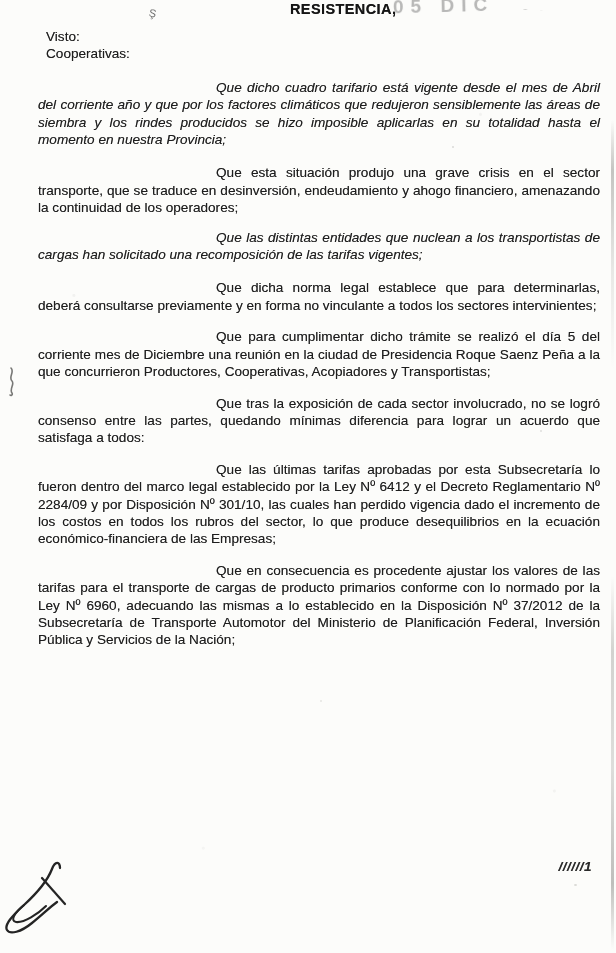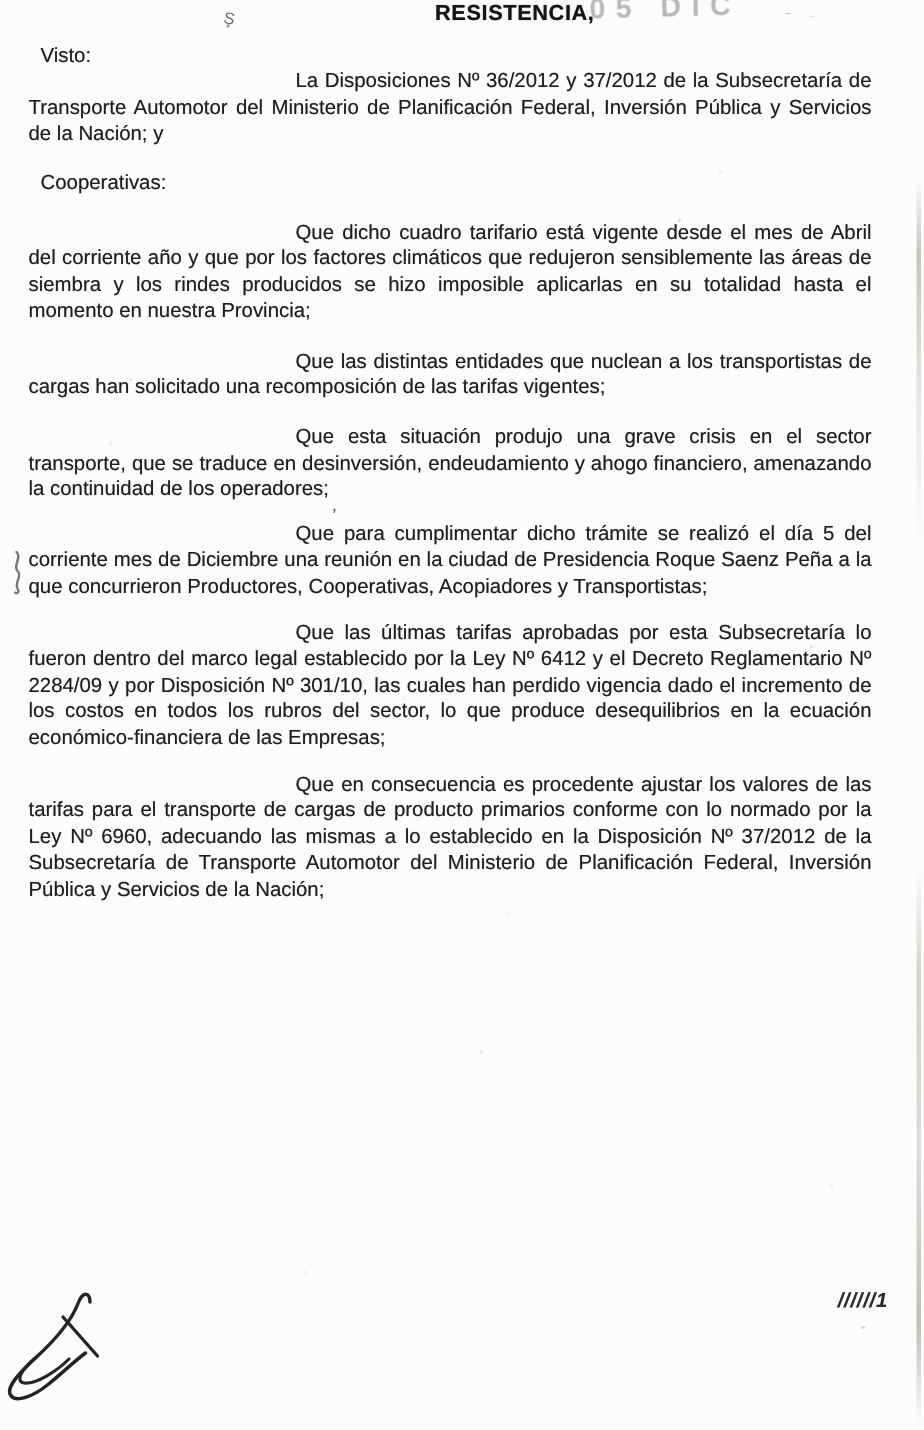--- a/index.html
+++ b/index.html
@@ -12,21 +12,21 @@
     position:relative;width:616px;height:953px;overflow:hidden;
     background:#fcfcfa;
     background-image:
       radial-gradient(circle at 12% 31%, rgba(120,120,118,.08) 0 1px, transparent 2px),
       radial-gradient(circle at 78% 12%, rgba(120,120,118,.07) 0 1px, transparent 2px),
       radial-gradient(circle at 55% 64%, rgba(120,120,118,.06) 0 1px, transparent 2px),
       radial-gradient(circle at 90% 83%, rgba(120,120,118,.07) 0 1px, transparent 2px),
       radial-gradient(circle at 33% 89%, rgba(120,120,118,.06) 0 1px, transparent 2px);
   }
   .content{
-    position:absolute;left:19px;top:0;width:562px;
+    position:absolute;left:38px;top:0;width:562px;
     padding-top:28px;
     color:#1e1e1e;
     font-size:13.6px;line-height:17.4px;
     text-align:justify;
     text-shadow:0 0 .5px rgba(30,30,30,.55);
   }
   .city-header{
     position:absolute;top:1px;left:290px;
     font-weight:bold;font-size:14.5px;letter-spacing:.4px;
     color:#151515;text-shadow:0 0 .6px rgba(10,10,10,.7);
@@ -45,21 +45,21 @@
       radial-gradient(ellipse at 90% 60%, rgba(120,120,120,.35) 0 1px, transparent 3px);
     filter:blur(.5px);
   }
   .label{margin:0 0 0 8px;}
   .label.visto{margin-bottom:0;}
   .label.considerando{margin-bottom:16px;}
   p.para{margin:0 0 14px;text-indent:178px;}
   p.para.visto-text{margin-bottom:15px;}
   p.para.tight{margin-bottom:2px;}
   p.para.gap12{margin-bottom:12px;}
-  p.para.gap16{margin-bottom:16px;}
+  p.para.gap16{margin-bottom:16px;font-style:italic;}
   p.para.last{margin-bottom:0;}
   .page-marker{
     position:absolute;top:859px;right:24px;
     font-size:13.5px;font-style:italic;font-weight:bold;
     color:#2a2a2a;letter-spacing:.5px;
     text-shadow:0 0 .4px rgba(30,30,30,.5);
   }
   .signature{position:absolute;left:4px;top:858px;}
   .edge-shadow{
     position:absolute;right:2px;top:120px;width:3px;height:830px;
@@ -91,27 +91,28 @@
 
 <div class="page">
 
   <div class="city-header">RESISTENCIA,</div>
   <div class="date-stamp">05 DIC</div>
   <div class="stamp-smudge"></div>
   <span class="pen-mark-top">Ş︎</span>
 
   <div class="content">
     <p class="label visto">Visto:</p>
-    <p class="para visto-text">La Disposiciones Nº 36/2012 y 37/2012 de la Subsecretaría de Transporte Automotor del Ministerio de Planificación Federal, Inversión Pública y Servicios de la Nación; y</p>
     <p class="label considerando">Cooperativas:</p>
 
     <p class="para gap16">Que dicho cuadro tarifario está vigente desde el mes de Abril del corriente año y que por los factores climáticos que redujeron sensiblemente las áreas de siembra y los rindes producidos se hizo imposible aplicarlas en su totalidad hasta el momento en nuestra Provincia;</p>
+    <p class="para gap12">Que esta situación produjo una grave crisis en el sector transporte, que se traduce en desinversión, endeudamiento y ahogo financiero, amenazando la continuidad de los operadores;</p>
     <p class="para gap16">Que las distintas entidades que nuclean a los transportistas de cargas han solicitado una recomposición de las tarifas vigentes;</p>
-    <p class="para gap12">Que esta situación produjo una grave crisis en el sector transporte, que se traduce en desinversión, endeudamiento y ahogo financiero, amenazando la continuidad de los operadores;</p>
+    <p class="para">Que dicha norma legal establece que para determinarlas, deberá consultarse previamente y en forma no vinculante a todos los sectores intervinientes;</p>
     <p class="para">Que para cumplimentar dicho trámite se realizó el día 5 del corriente mes de Diciembre una reunión en la ciudad de Presidencia Roque Saenz Peña a la que concurrieron Productores, Cooperativas, Acopiadores y Transportistas;</p>
+    <p class="para">Que tras la exposición de cada sector involucrado, no se logró consenso entre las partes, quedando mínimas diferencia para lograr un acuerdo que satisfaga a todos:</p>
     <p class="para">Que las últimas tarifas aprobadas por esta Subsecretaría lo fueron dentro del marco legal establecido por la Ley Nº 6412 y el Decreto Reglamentario Nº 2284/09 y por Disposición Nº 301/10, las cuales han perdido vigencia dado el incremento de los costos en todos los rubros del sector, lo que produce desequilibrios en la ecuación económico-financiera de las Empresas;</p>
     <p class="para last">Que en consecuencia es procedente ajustar los valores de las tarifas para el transporte de cargas de producto primarios conforme con lo normado por la Ley Nº 6960, adecuando las mismas a lo establecido en la Disposición Nº 37/2012 de la Subsecretaría de Transporte Automotor del Ministerio de Planificación Federal, Inversión Pública y Servicios de la Nación;</p>
   </div>
 
   <span class="stray-apostrophe">’</span>
 
   <span class="margin-smudge">
     <svg width="14" height="30" viewBox="0 0 14 30">
       <path d="M6 1 C10 5 3 10 7 14 C10 17 4 22 7 26 C8 28 6 29 5 28" fill="none" stroke="#4c4c4a" stroke-width="1.6" stroke-linecap="round"></path>
     </svg>

